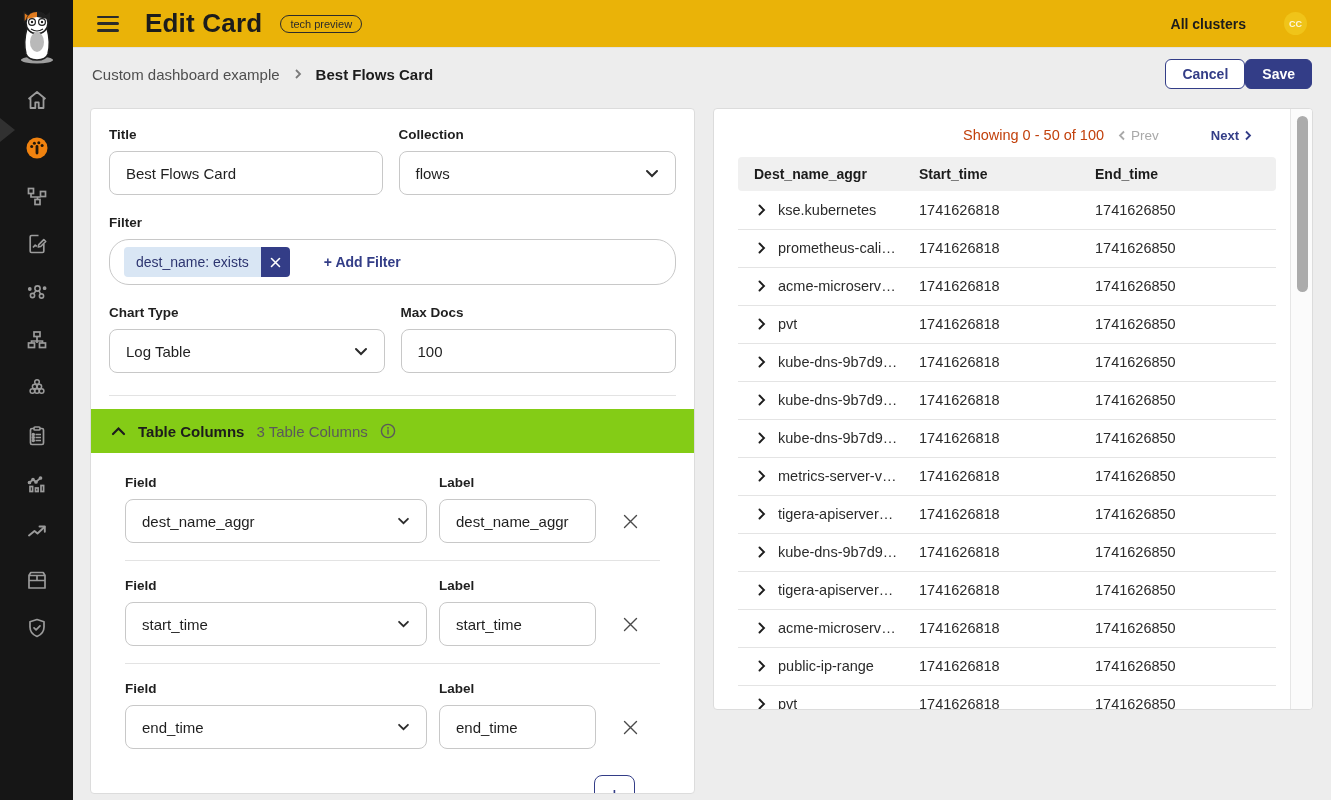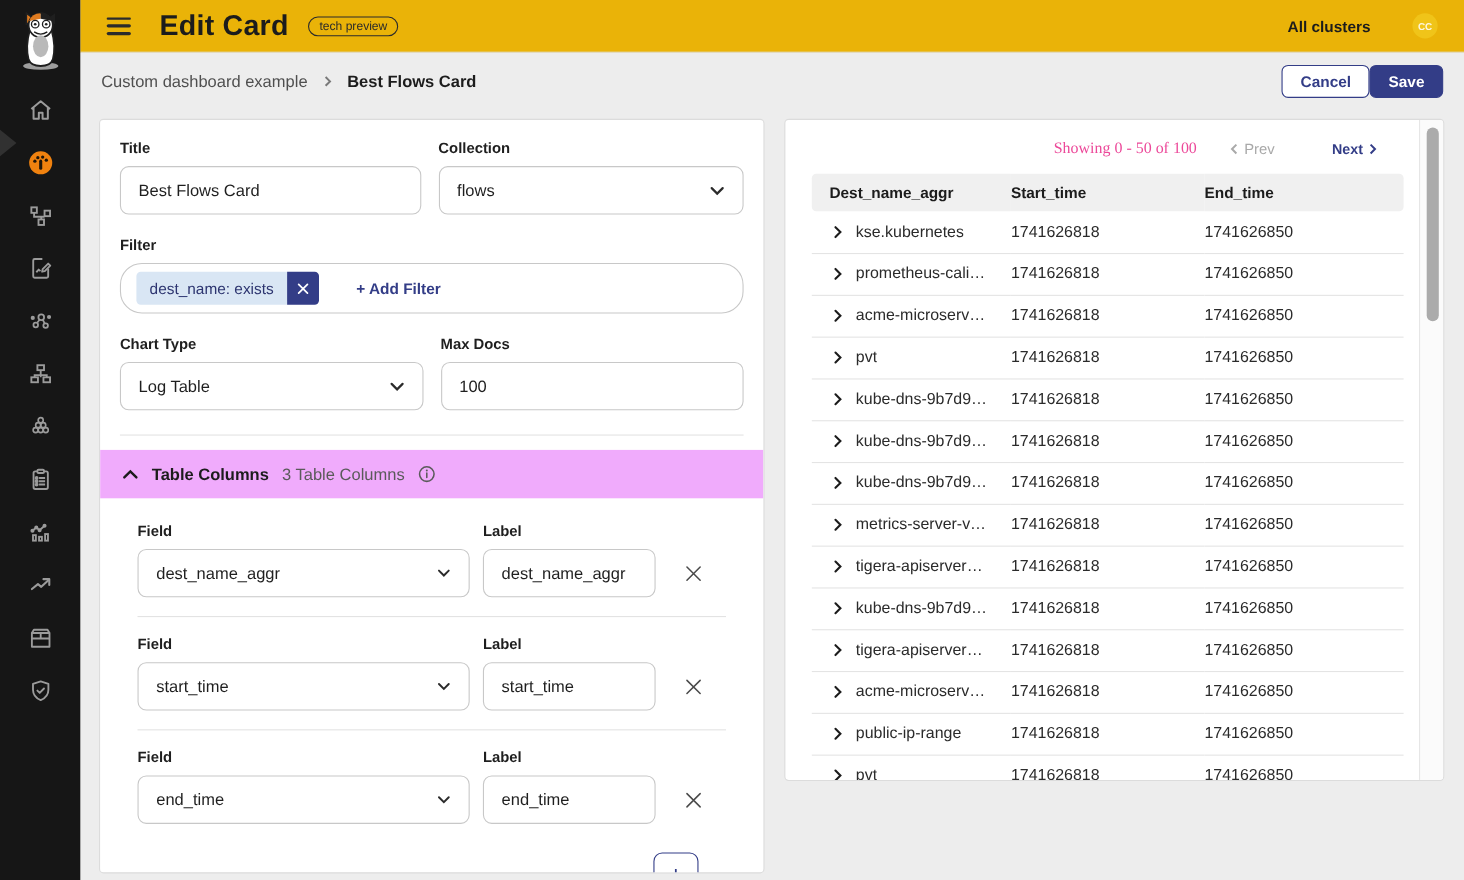--- a/index.html
+++ b/index.html
@@ -55,41 +55,41 @@
   .mt20 { margin-top:20px; }
   .filter-box { border:1px solid #c8c8c8; border-radius:20px; height:46px; display:flex; align-items:center; padding:0 14px; gap:34px; }
   .chip { display:flex; align-items:stretch; height:30px; cursor:default; }
   .chip-text { background:#d9e6f4; color:#2d3570; font-size:14px; display:flex; align-items:center;
       padding:0 12px; border-radius:4px 0 0 4px; }
   .chip-x { background:#333d87; width:29px; display:flex; align-items:center; justify-content:center;
       border-radius:0 4px 4px 0; cursor:pointer; }
   .add-filter { color:#333d87; font-size:14px; font-weight:600; cursor:pointer; }
   .divider { border-top:1px solid #e3e3e3; margin:22px 18px 0; }
 
-  .section-head { margin-top:13px; background:#f0abfc; height:44px; display:flex; align-items:center; padding:0 20px; gap:12px; cursor:pointer; }
+  .section-head { margin-top:13px; background:#84cc16; height:44px; display:flex; align-items:center; padding:0 20px; gap:12px; cursor:pointer; }
   .section-title { font-size:15px; font-weight:700; color:#1c1c1c; }
   .section-count { font-size:15px; color:#5a5a5a; }
   .info-icon { display:flex; cursor:pointer; }
 
   .col-rows { padding:22px 34px 0; }
   .col-row { display:flex; align-items:flex-end; gap:12px; }
   .col-field { width:302px; }
   .col-label { width:157px; margin-left:0; }
   .col-x { width:44px; height:44px; display:flex; align-items:center; justify-content:center; cursor:pointer; }
   .row-div { border-top:1px solid #e3e3e3; margin:17px 0; }
   .add-row { display:flex; justify-content:flex-end; padding:26px 25px 0; }
   .add-btn { width:41px; height:41px; border:1.5px solid #333d87; border-radius:8px; background:#fff;
       color:#333d87; font-size:22px; font-weight:400; display:flex; align-items:center; justify-content:center; cursor:pointer; }
 
   
   .preview-scrollbar { position:absolute; right:0; top:0; bottom:0; width:22px; border-left:1px solid #e6e6e6; background:#fbfbfb; }
   .preview-thumb { position:absolute; right:4px; top:7px; width:11px; height:176px; background:#ababab; border-radius:6px; cursor:pointer; }
   .preview-inner { padding:18px 60px 0 24px; }
   .pager { display:flex; justify-content:flex-end; align-items:center; gap:8px; font-size:14.5px; margin-bottom:14px; }
-  .pager .showing { color:#ec4899; margin-right:22px;font-family:Liberation Serif, serif; }
+  .pager .showing { color:#c2410c; margin-right:6px; }
   .pg-prev { color:#a9a9a9; display:flex; align-items:center; gap:5px; font-size:13.5px; cursor:default; }
   .pg-next { color:#333d87; font-weight:700; display:flex; align-items:center; gap:5px; font-size:13px; cursor:pointer;padding-left:44px; }
   table.logtable { width:538px; border-collapse:collapse; table-layout:fixed; }
   table.logtable th { background:#f0f0f0; text-align:left; font-size:14px; font-weight:700; color:#1c1c1c;
       height:34px; padding:0; }
   table.logtable th:first-child { padding-left:16px; border-radius:4px 0 0 4px; }
   table.logtable th:last-child { border-radius:0 4px 4px 0; }
   table.logtable td { font-size:14.5px; color:#2b2b2b; height:38px; border-bottom:1px solid #e4e4e4; padding:0; }
   .cell-name { display:flex; align-items:center; gap:12px; padding-left:20px; white-space:nowrap; overflow:hidden; }
   .cell-name .nm { overflow:hidden; text-overflow:ellipsis; max-width:120px; }

